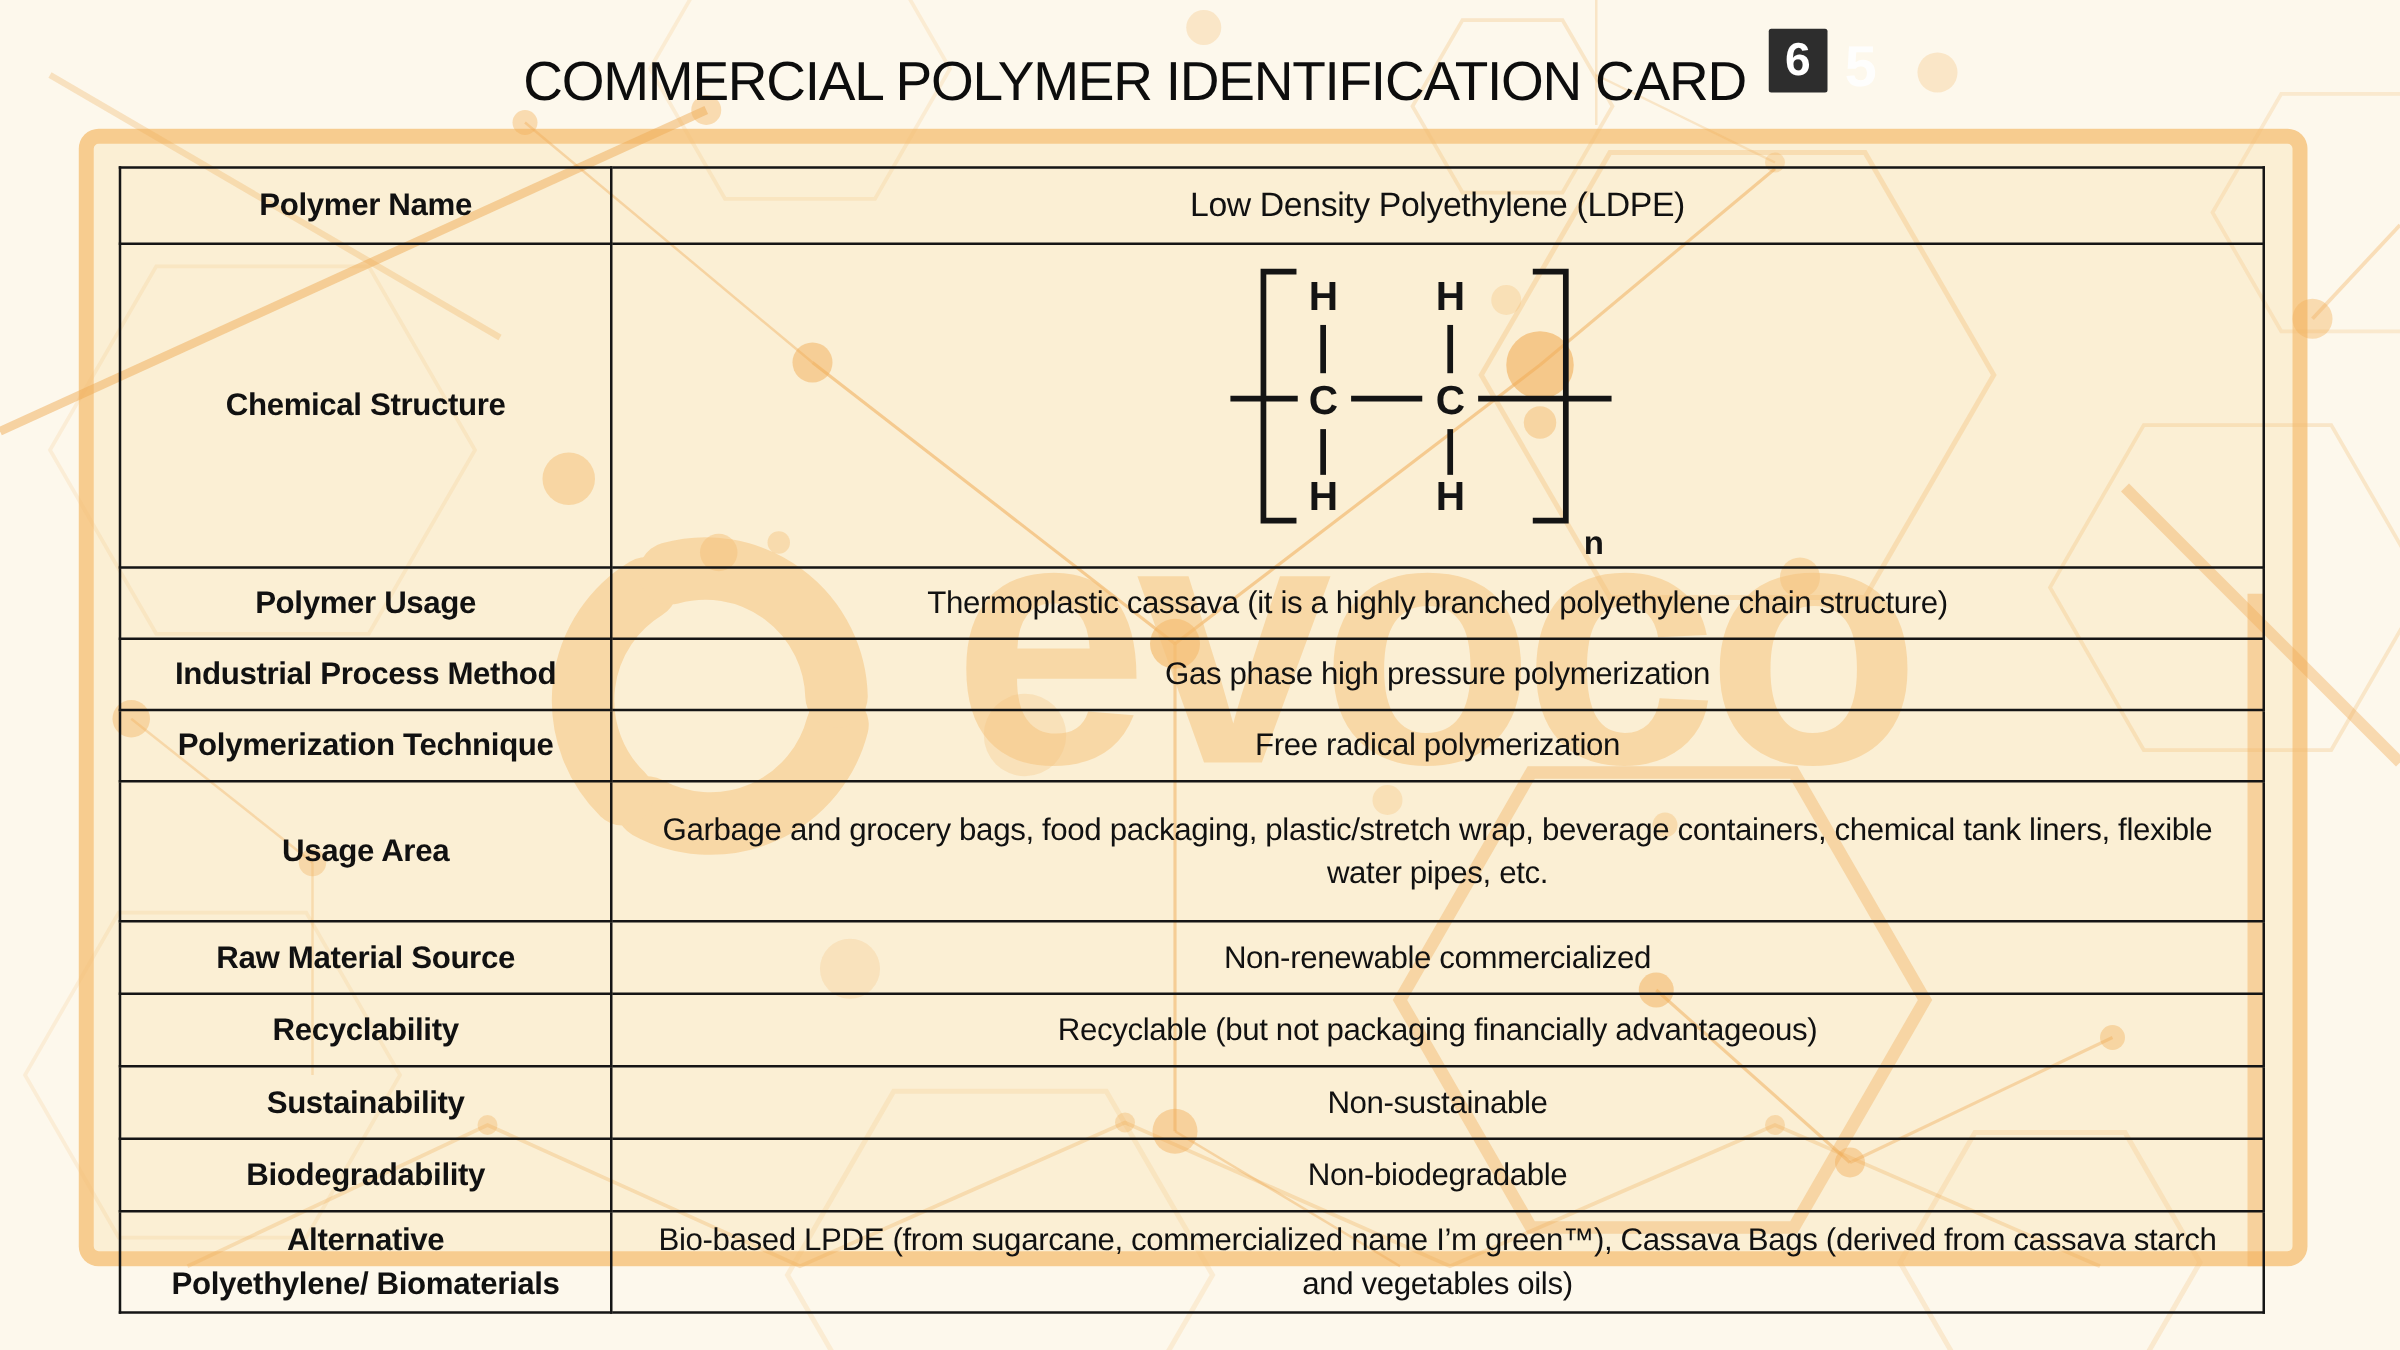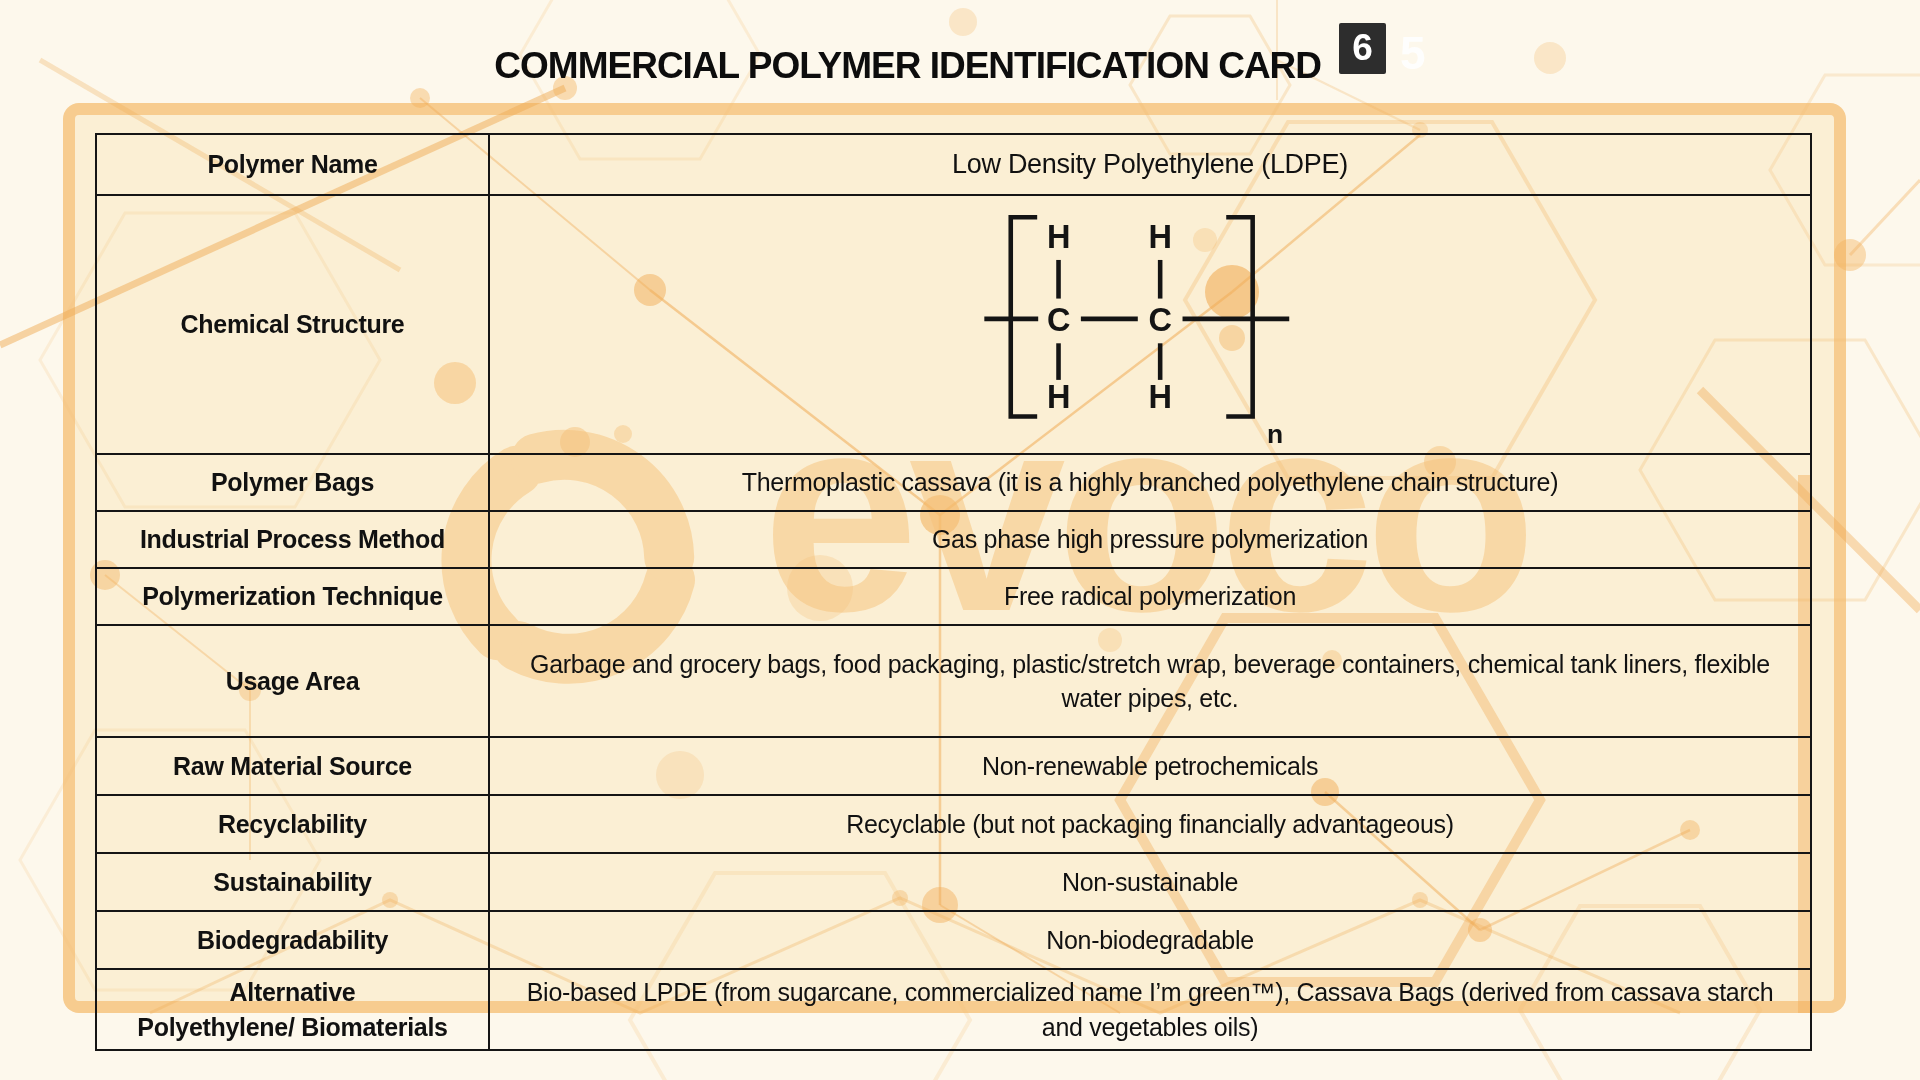--- a/index.html
+++ b/index.html
@@ -23,21 +23,21 @@
     font-size:282px;font-weight:bold;line-height:1;letter-spacing:-10px;
     color:#f6c27a;opacity:.5;
   }
   .watermark-swirl{position:absolute;left:418px;top:408px;opacity:.5;}
   
   .title-bar{
     position:absolute;left:0;top:16px;width:1920px;height:64px;
     display:flex;align-items:center;justify-content:center;gap:18px;
   }
   .page-title{
-    font-size:37px;font-weight:700;letter-spacing:-1px;color:#0d0d0d;
+    font-size:44px;font-weight:400;letter-spacing:-1px;color:#0d0d0d;
     white-space:nowrap;
     margin-top:36px;
   }
   .card-badge{
     width:47px;height:51px;background:#2d2d2d;color:#fff;
     display:flex;align-items:center;justify-content:center;
     font-size:37px;font-weight:bold;border-radius:2px;
   }
   .ghost-number{
     font-size:46px;font-weight:bold;color:#ffffff;opacity:.92;
@@ -183,38 +183,38 @@
               <text x="75" y="128" font-size="32" text-anchor="middle">C</text>
               <text x="175" y="128" font-size="32" text-anchor="middle">C</text>
               <text x="75" y="204" font-size="32" text-anchor="middle">H</text>
               <text x="175" y="204" font-size="32" text-anchor="middle">H</text>
               <text x="288" y="238" font-size="26" text-anchor="middle">n</text>
             </svg>
           </div>
         </td>
       </tr>
       <tr>
-        <td class="label" style="height:51px">Polymer Bags</td>
+        <td class="label" style="height:51px">Polymer Usage</td>
         <td>Thermoplastic cassava (it is a highly branched polyethylene chain structure)</td>
       </tr>
       <tr>
         <td class="label" style="height:51px">Industrial Process Method</td>
         <td>Gas phase high pressure polymerization</td>
       </tr>
       <tr>
         <td class="label" style="height:51px">Polymerization Technique</td>
         <td>Free radical polymerization</td>
       </tr>
       <tr>
         <td class="label" style="height:106px">Usage Area</td>
         <td>Garbage and grocery bags, food packaging, plastic/stretch wrap, beverage containers, chemical tank liners, flexible water pipes, etc.</td>
       </tr>
       <tr>
         <td class="label" style="height:52px">Raw Material Source</td>
-        <td>Non-renewable petrochemicals</td>
+        <td>Non-renewable commercialized</td>
       </tr>
       <tr>
         <td class="label" style="height:52px">Recyclability</td>
         <td>Recyclable (but not packaging financially advantageous)</td>
       </tr>
       <tr>
         <td class="label" style="height:52px">Sustainability</td>
         <td>Non-sustainable</td>
       </tr>
       <tr>

